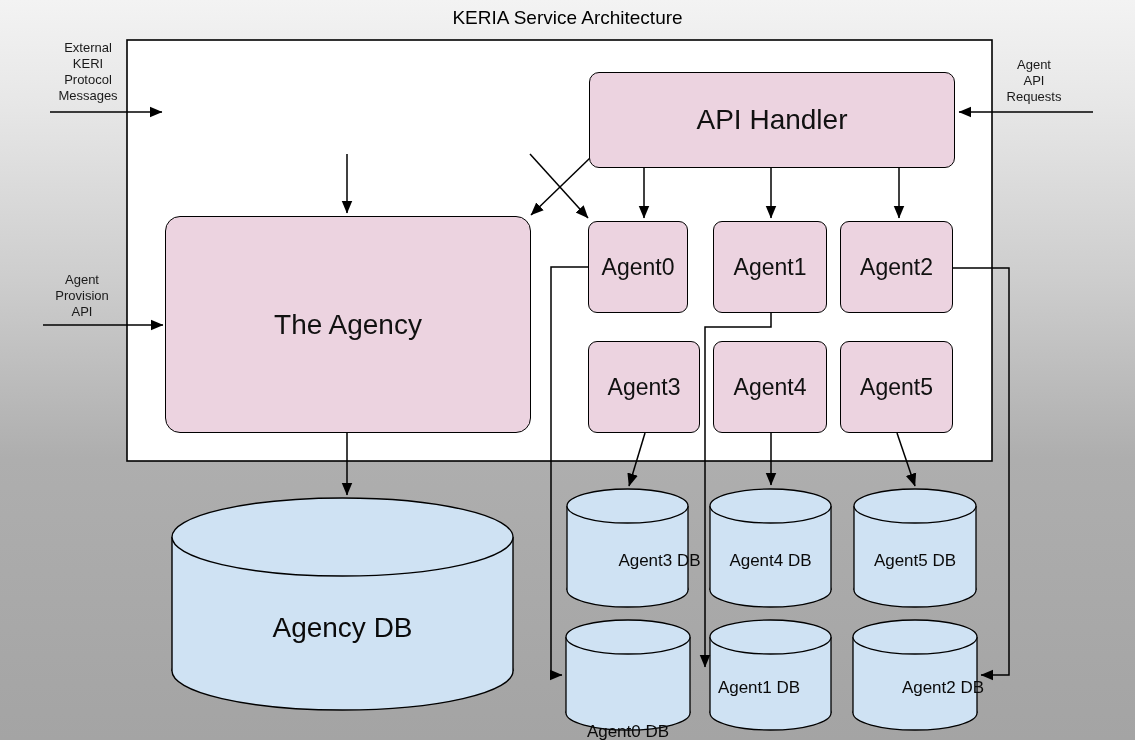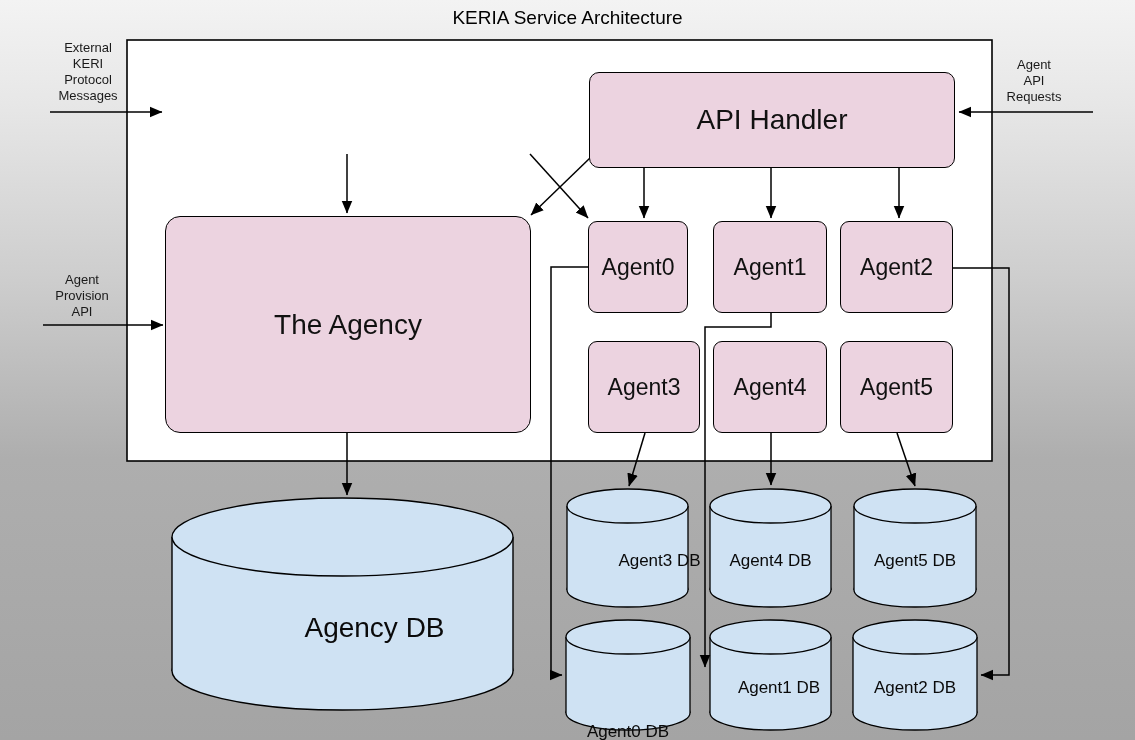--- a/index.html
+++ b/index.html
@@ -26,21 +26,21 @@
     position:absolute;z-index:3;text-align:center;
     font-size:13px;line-height:16px;white-space:pre-line;color:#1a1a1a;
   }
   .title{
     position:absolute;left:0;top:7px;width:1135px;z-index:3;
     text-align:center;font-size:19px;color:#000;
   }
   .dblbl{
     position:absolute;z-index:3;text-align:center;color:#0a0a0a;
   }
-  .dblbl.big{font-size:28px;padding-left:32px;}
+  .dblbl.big{font-size:28px;}
   .dblbl.small{font-size:17px;}
 </style>
 </head>
 <body>
 
 <div class="canvas">
 
   <div class="title">KERIA Service Architecture</div>
 
   <svg class="diagram" width="1135" height="740" viewBox="0 0 1135 740">
@@ -167,16 +167,16 @@
 Provision
 API</div>
 
   <div class="dblbl big" style="left:172px;top:612px;width:341px;">Agency DB</div>
 
   <div class="dblbl small" style="left:567px;top:551px;width:121px;padding-left:32px;">Agent3 DB</div>
   <div class="dblbl small" style="left:710px;top:551px;width:121px;">Agent4 DB</div>
   <div class="dblbl small" style="left:854px;top:551px;width:122px;">Agent5 DB</div>
 
   <div class="dblbl small" style="left:566px;top:678px;width:124px;margin-top:44px;">Agent0 DB</div>
-  <div class="dblbl small" style="left:730px;top:678px;width:98px;">Agent1 DB</div>
-  <div class="dblbl small" style="left:853px;top:678px;width:124px;">Agent2 DB</div>
+  <div class="dblbl small" style="left:710px;top:678px;width:98px;">Agent1 DB</div>
+  <div class="dblbl small" style="left:853px;top:678px;width:124px;padding-left:28px;">Agent2 DB</div>
 
 </div>
 
 </body></html>

